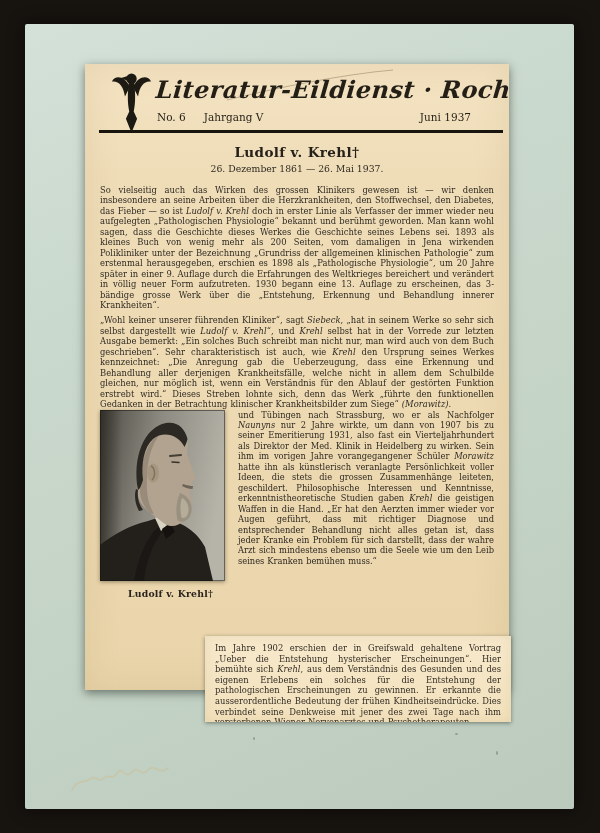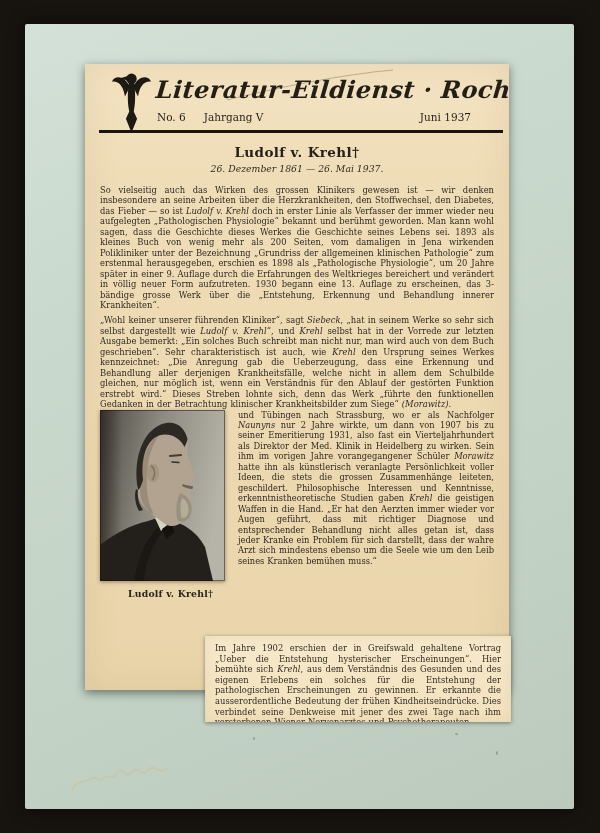--- a/index.html
+++ b/index.html
@@ -22,21 +22,21 @@
         color:#231e16;transform:skewX(-5deg);}
   .issue-line{position:absolute;left:72px;right:38px;top:47px;display:flex;align-items:baseline;
         font-weight:normal;font-size:10.5px;color:#241f17;}
   .issue-line .vol{margin-left:18px;}
   .issue-line .date{margin-left:auto;}
   .rule{position:absolute;left:14px;top:66px;width:404px;height:3px;background:#18140e;}
   
   .content{position:absolute;left:15px;right:15px;top:80px;color:#2f2a22;}
   .article-title{font-size:13.5px;font-weight:bold;text-align:center;letter-spacing:.4px;
         margin:0;color:#25201a;}
-  .article-dates{font-size:9.3px;text-align:center;margin-top:3px;font-style:italic;}
+  .article-dates{font-size:9.3px;text-align:center;margin-top:3px;}
   .content p{margin:0;font-size:8.4px;line-height:10.45px;text-align:justify;word-spacing:.4px;}
   .p1{margin-top:11px !important;}
   .p2{margin-top:5px !important;}
   .p3{margin-top:5px !important;text-align-last:justify;}
   .media-row{display:flex;gap:13px;height:171px;}
   .photo{width:125px;height:171px;flex:0 0 auto;box-shadow:0 1px 4px rgba(40,30,15,.45);}
   .wrap-col{flex:1;}
   .wrap-col p{font-size:8.3px;}
   .caption{font-size:9.3px;font-weight:bold;margin:7px 0 0 28px;color:#28231c;letter-spacing:.2px;}
   .it{font-style:italic;}

